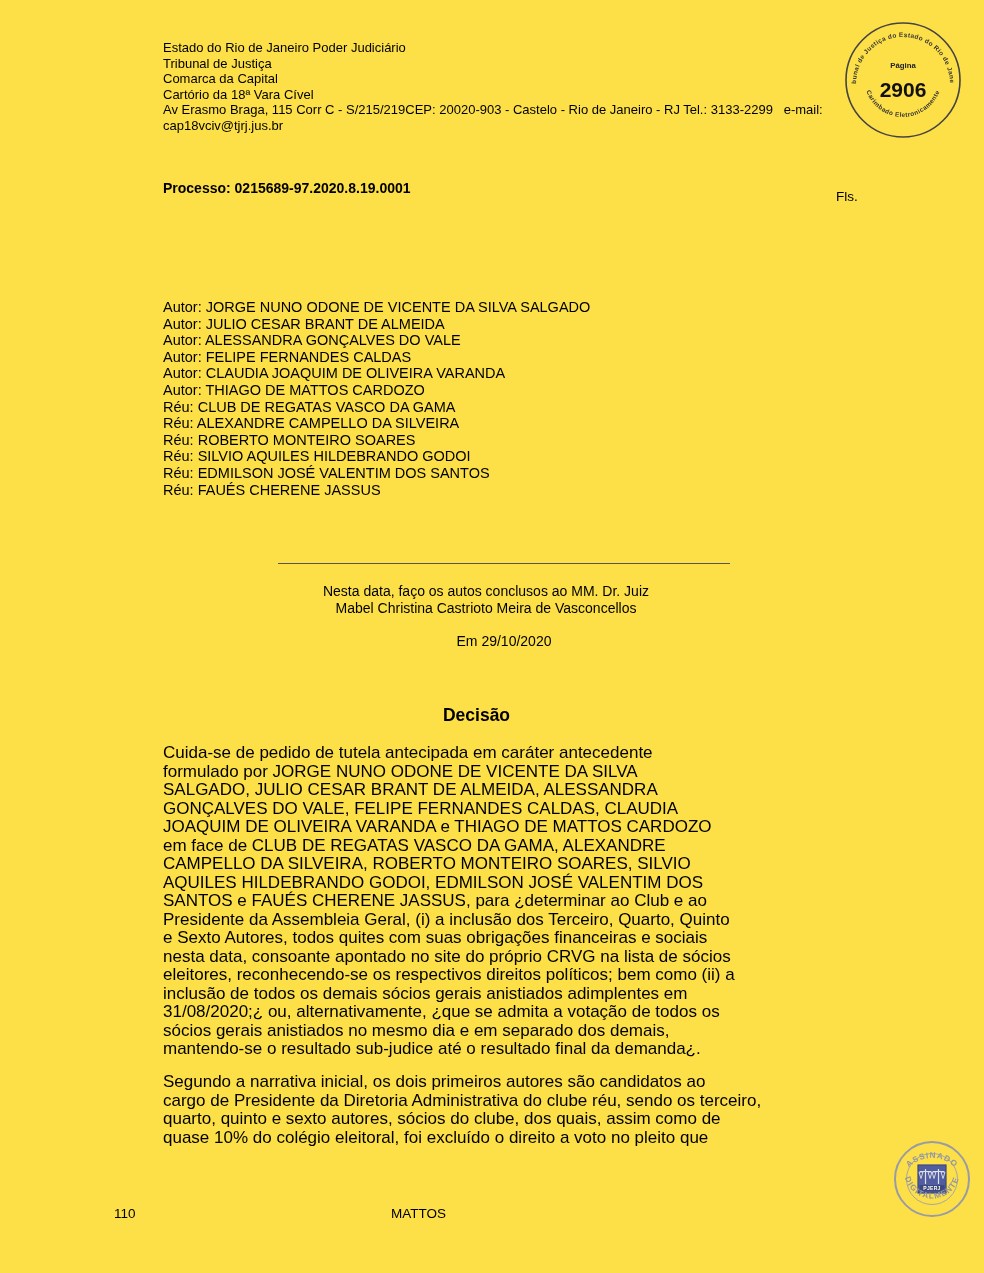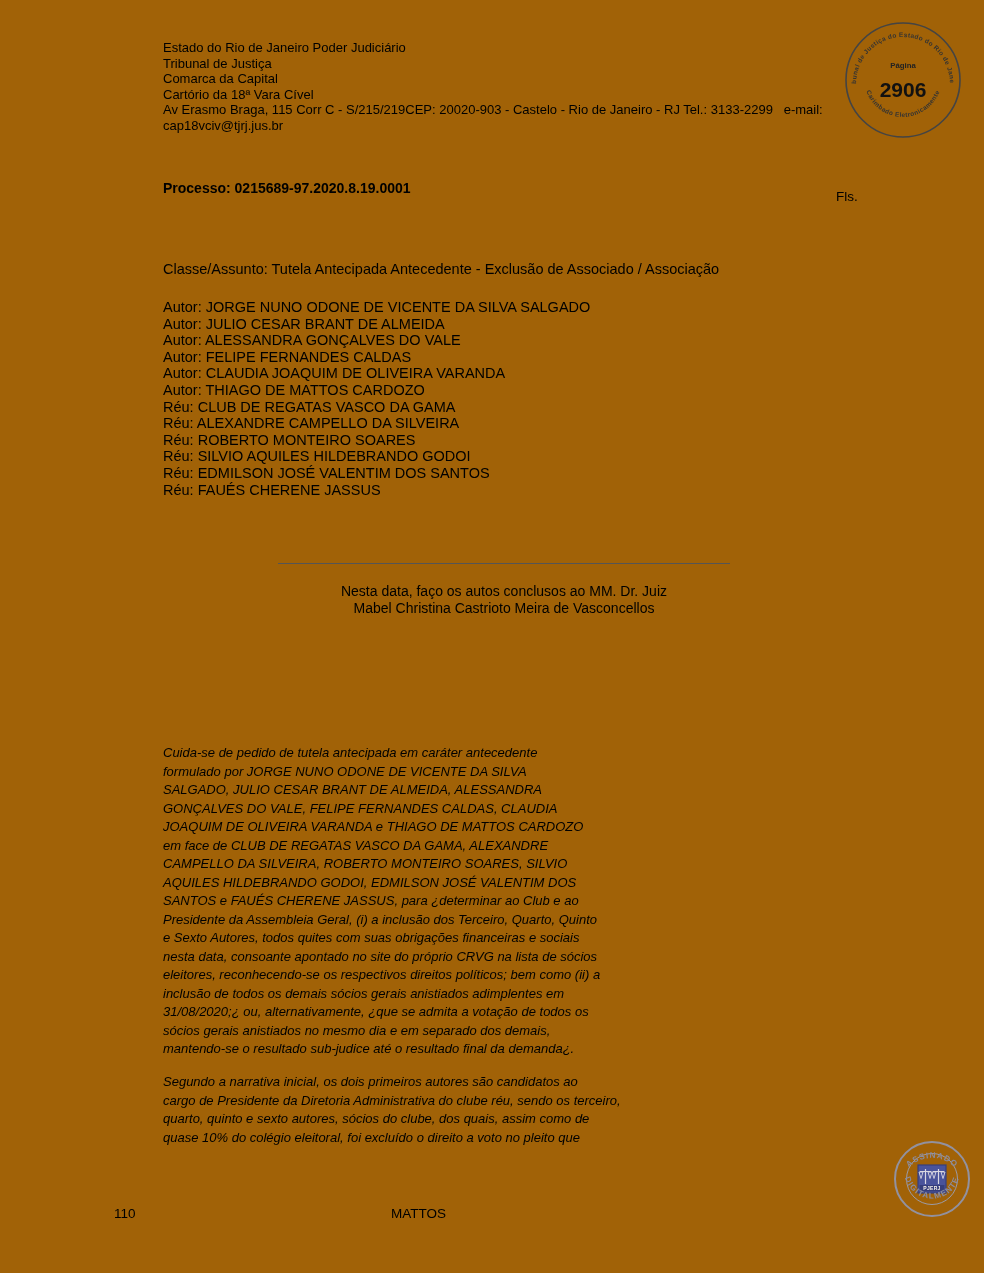--- a/index.html
+++ b/index.html
@@ -1,19 +1,19 @@
 <!DOCTYPE html>
 <html lang="pt"><head>
 <meta charset="utf-8">
 <style>
   html,body{margin:0;padding:0;background:#ffffff;}
   .page{
     position:relative;
     width:984px;height:1273px;
-    background:#a16207;
+    background:#fde047;
     font-family:"Liberation Sans",sans-serif;
     color:#000;
     overflow:hidden;
   }
   .abs{position:absolute;}
   .pre{white-space:pre-line;}
 
   .header-text{
     left:163px;top:40px;width:680px;
     font-size:13px;line-height:15.6px;
@@ -28,30 +28,30 @@
   .doc-type{left:163px;top:195px;width:710px;text-align:right;
     font-size:23px;font-weight:bold;letter-spacing:-.2px;}
   .classe{left:163px;top:261px;font-size:14.5px;}
 
   .parties{left:163px;top:299px;width:620px;
     font-size:14.5px;line-height:16.6px;}
 
   .sep-line{left:278px;top:563px;width:452px;height:0;
     border-top:1.6px solid #555;}
 
-  .conclusion{left:278px;top:583px;width:452px;text-align:center;
+  .conclusion{left:260px;top:583px;width:452px;text-align:center;
     font-size:14px;line-height:17px;}
   .conclusion-date{left:278px;top:633px;width:452px;text-align:center;
     font-size:14px;}
 
   .decision-heading{left:163px;top:705px;width:627px;text-align:center;
     font-size:17.5px;font-weight:bold;}
 
   .body-par{left:163px;width:640px;
-    font-size:13px;line-height:18.5px;font-style:italic;}
+    font-size:17px;line-height:18.5px;}
   .par1{top:744px;}
   .par2{top:1073px;}
 
   .footer-num{left:114px;top:1206px;font-size:13.5px;}
   .footer-center{left:391px;top:1206px;font-size:13.5px;}
 
   .sig-stamp{left:892px;top:1138px;opacity:.92;}
   .sig-arc{font-size:8.2px;font-weight:bold;fill:#8a90ab;letter-spacing:1px;}
   .sig-pjerj{font-size:5px;font-weight:bold;fill:#ffffff;letter-spacing:.3px;}
 </style>
@@ -81,40 +81,41 @@
     <text class="arc-text">
       <textPath href="#arcB" startOffset="50%" text-anchor="middle">Carimbado Eletronicamente</textPath>
     </text>
   </svg>
 
   <div class="abs fls">Fls.</div>
 
   <div class="abs processo">Processo: 0215689-97.2020.8.19.0001</div>
 
 
-  <div class="abs classe">Classe/Assunto: Tutela Antecipada Antecedente - Exclusão de Associado / Associação</div>
 
   <div class="abs parties pre">Autor: JORGE NUNO ODONE DE VICENTE DA SILVA SALGADO
 Autor: JULIO CESAR BRANT DE ALMEIDA
 Autor: ALESSANDRA GONÇALVES DO VALE
 Autor: FELIPE FERNANDES CALDAS
 Autor: CLAUDIA JOAQUIM DE OLIVEIRA VARANDA
 Autor: THIAGO DE MATTOS CARDOZO
 Réu: CLUB DE REGATAS VASCO DA GAMA
 Réu: ALEXANDRE CAMPELLO DA SILVEIRA
 Réu: ROBERTO MONTEIRO SOARES
 Réu: SILVIO AQUILES HILDEBRANDO GODOI
 Réu: EDMILSON JOSÉ VALENTIM DOS SANTOS
 Réu: FAUÉS CHERENE JASSUS</div>
 
   <div class="abs sep-line"></div>
 
   <div class="abs conclusion pre">Nesta data, faço os autos conclusos ao MM. Dr. Juiz
 Mabel Christina Castrioto Meira de Vasconcellos</div>
+  <div class="abs conclusion-date">Em 29/10/2020</div>
 
+  <div class="abs decision-heading">Decisão</div>
 
   <div class="abs body-par par1 pre">Cuida-se de pedido de tutela antecipada em caráter antecedente
 formulado por JORGE NUNO ODONE DE VICENTE DA SILVA
 SALGADO, JULIO CESAR BRANT DE ALMEIDA, ALESSANDRA
 GONÇALVES DO VALE, FELIPE FERNANDES CALDAS, CLAUDIA
 JOAQUIM DE OLIVEIRA VARANDA e THIAGO DE MATTOS CARDOZO
 em face de CLUB DE REGATAS VASCO DA GAMA, ALEXANDRE
 CAMPELLO DA SILVEIRA, ROBERTO MONTEIRO SOARES, SILVIO
 AQUILES HILDEBRANDO GODOI, EDMILSON JOSÉ VALENTIM DOS
 SANTOS e FAUÉS CHERENE JASSUS, para ¿determinar ao Club e ao

